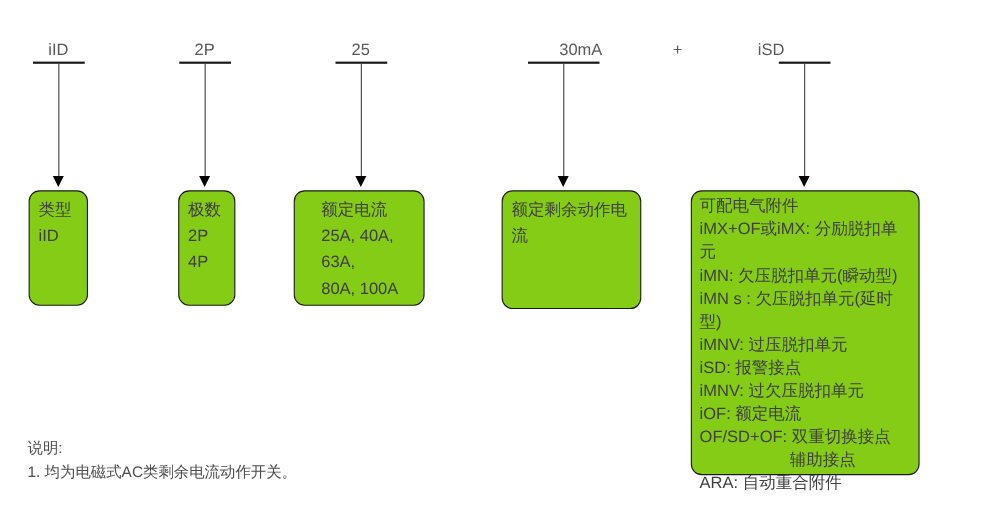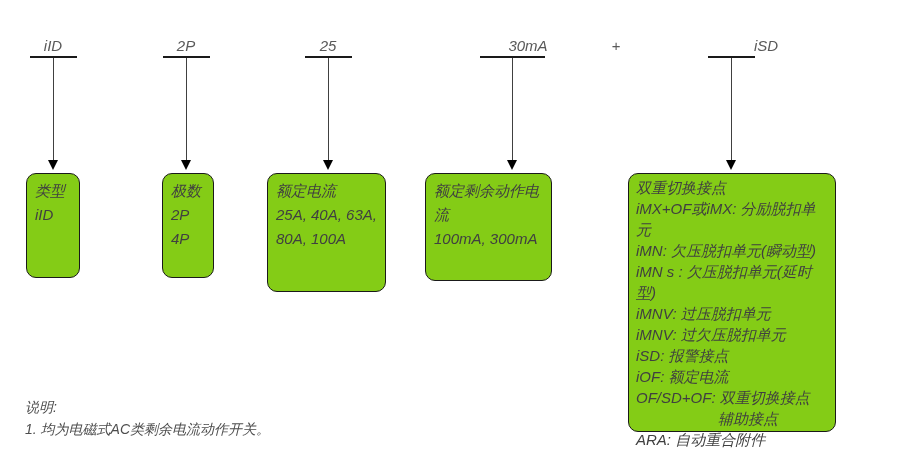--- a/index.html
+++ b/index.html
@@ -4,21 +4,20 @@
 <style>
   * { margin: 0; padding: 0; box-sizing: border-box; }
   body { background: #ffffff; }
   .canvas {
     position: relative;
     width: 900px;
     height: 473px;
     background: #ffffff;
     font-family: "Liberation Sans", sans-serif;
     overflow: hidden;
-    font-style: italic;
   }
   .code-label {
     position: absolute;
     top: 37px;
     height: 19px;
     text-align: center;
     font-size: 15px;
     color: #595959;
   }
   .underline {
@@ -58,22 +57,22 @@
     border: 1px solid #1a1a1a;
     border-radius: 10px;
     background: #84cc16;
     color: #404040;
     font-size: 15px;
     line-height: 24px;
     padding: 5px 8px;
   }
   .box-sm   { width: 54px;  left: 26px;  height: 105px; }
   .box-sm2  { width: 52px;  left: 162px; height: 105px; }
-  .box-md   { width: 119px; left: 267px; height: 119px; }
-  .box-md2  { width: 127px; left: 425px; height: 108px; }
+  .box-md   { width: 119px; left: 267px; height: 105px; padding-left: 24px; }
+  .box-md2  { width: 127px; left: 456px; height: 108px; }
   .box-lg {
     width: 208px; left: 628px; height: 259px;
     line-height: 21px;
     padding: 3px 7px;
   }
   .box-line.indent { padding-left: 82px; }
   .notes {
     position: absolute;
     left: 25px;
     top: 396px;
@@ -102,21 +101,21 @@
   <div class="vline" style="left:328px;"></div>
   <div class="arrowhead" style="left:323px;"></div>
 
   <div class="code-label" style="left:493px;width:70px;">30mA</div>
   <div class="underline" style="left:480px;width:65px;"></div>
   <div class="vline" style="left:512px;"></div>
   <div class="arrowhead" style="left:507px;"></div>
 
   <div class="plus">+</div>
 
-  <div class="code-label" style="left:736px;width:60px;text-align:center;">iSD</div>
+  <div class="code-label" style="left:671px;width:60px;text-align:center;">iSD</div>
   <div class="underline" style="left:708px;width:47px;"></div>
   <div class="vline" style="left:731px;"></div>
   <div class="arrowhead" style="left:726px;"></div>
 
   <div class="box box-sm">
     <div class="box-title">类型</div>
     <div class="box-line">iID</div>
   </div>
 
   <div class="box box-sm2">
@@ -126,31 +125,30 @@
   </div>
 
   <div class="box box-md">
     <div class="box-title">额定电流</div>
     <div class="box-line">25A, 40A, 63A,</div>
     <div class="box-line">80A, 100A</div>
   </div>
 
   <div class="box box-md2">
     <div class="box-title">额定剩余动作电流</div>
-    <div class="box-line">100mA, 300mA</div>
   </div>
 
   <div class="box box-lg">
-    <div class="box-title">双重切换接点</div>
+    <div class="box-title">可配电气附件</div>
     <div class="box-line">iMX+OF或iMX: 分励脱扣单元</div>
     <div class="box-line">iMN: 欠压脱扣单元(瞬动型)</div>
     <div class="box-line">iMN s : 欠压脱扣单元(延时型)</div>
     <div class="box-line">iMNV: 过压脱扣单元</div>
+    <div class="box-line">iSD: 报警接点</div>
     <div class="box-line">iMNV: 过欠压脱扣单元</div>
-    <div class="box-line">iSD: 报警接点</div>
     <div class="box-line">iOF: 额定电流</div>
     <div class="box-line">OF/SD+OF: 双重切换接点</div>
     <div class="box-line indent">辅助接点</div>
     <div class="box-line">ARA: 自动重合附件</div>
   </div>
 
   <div class="notes">
     <div>说明:</div>
     <div>1. 均为电磁式AC类剩余电流动作开关。</div>
   </div>

